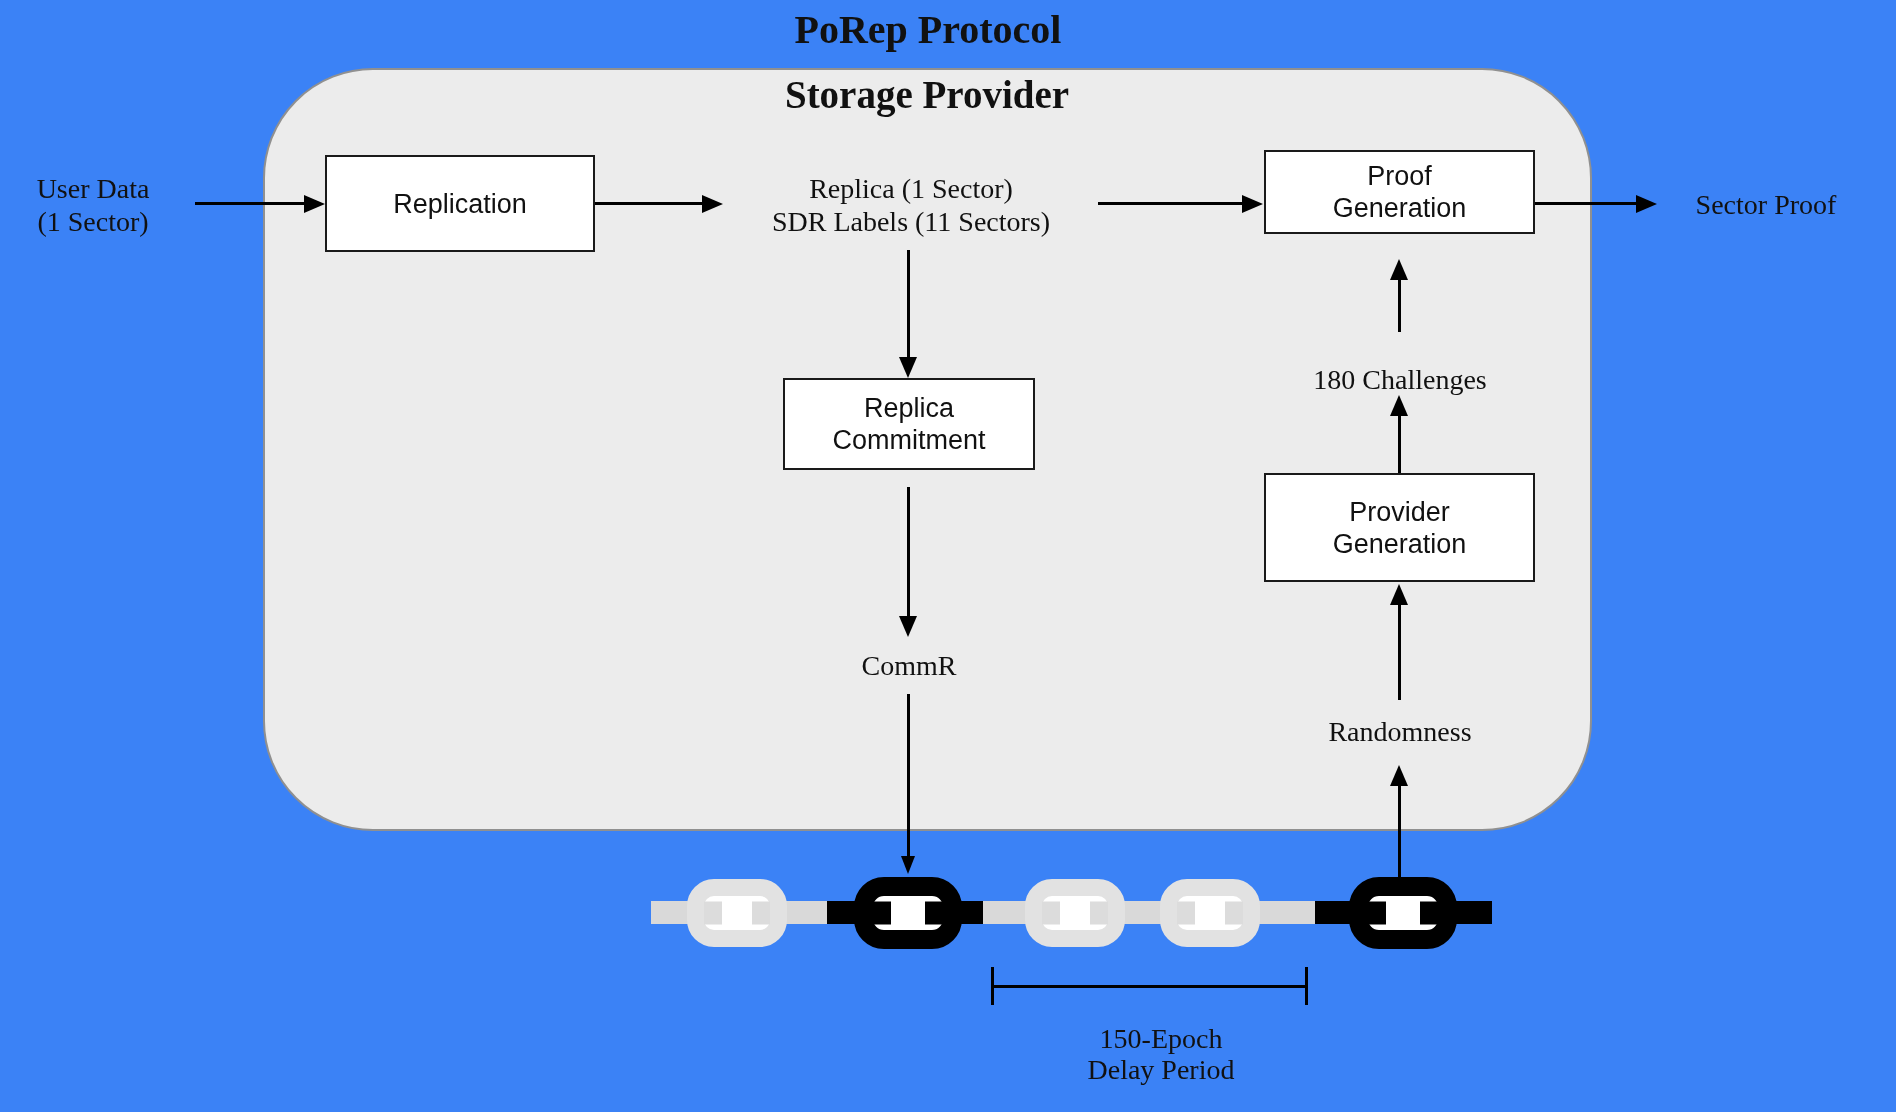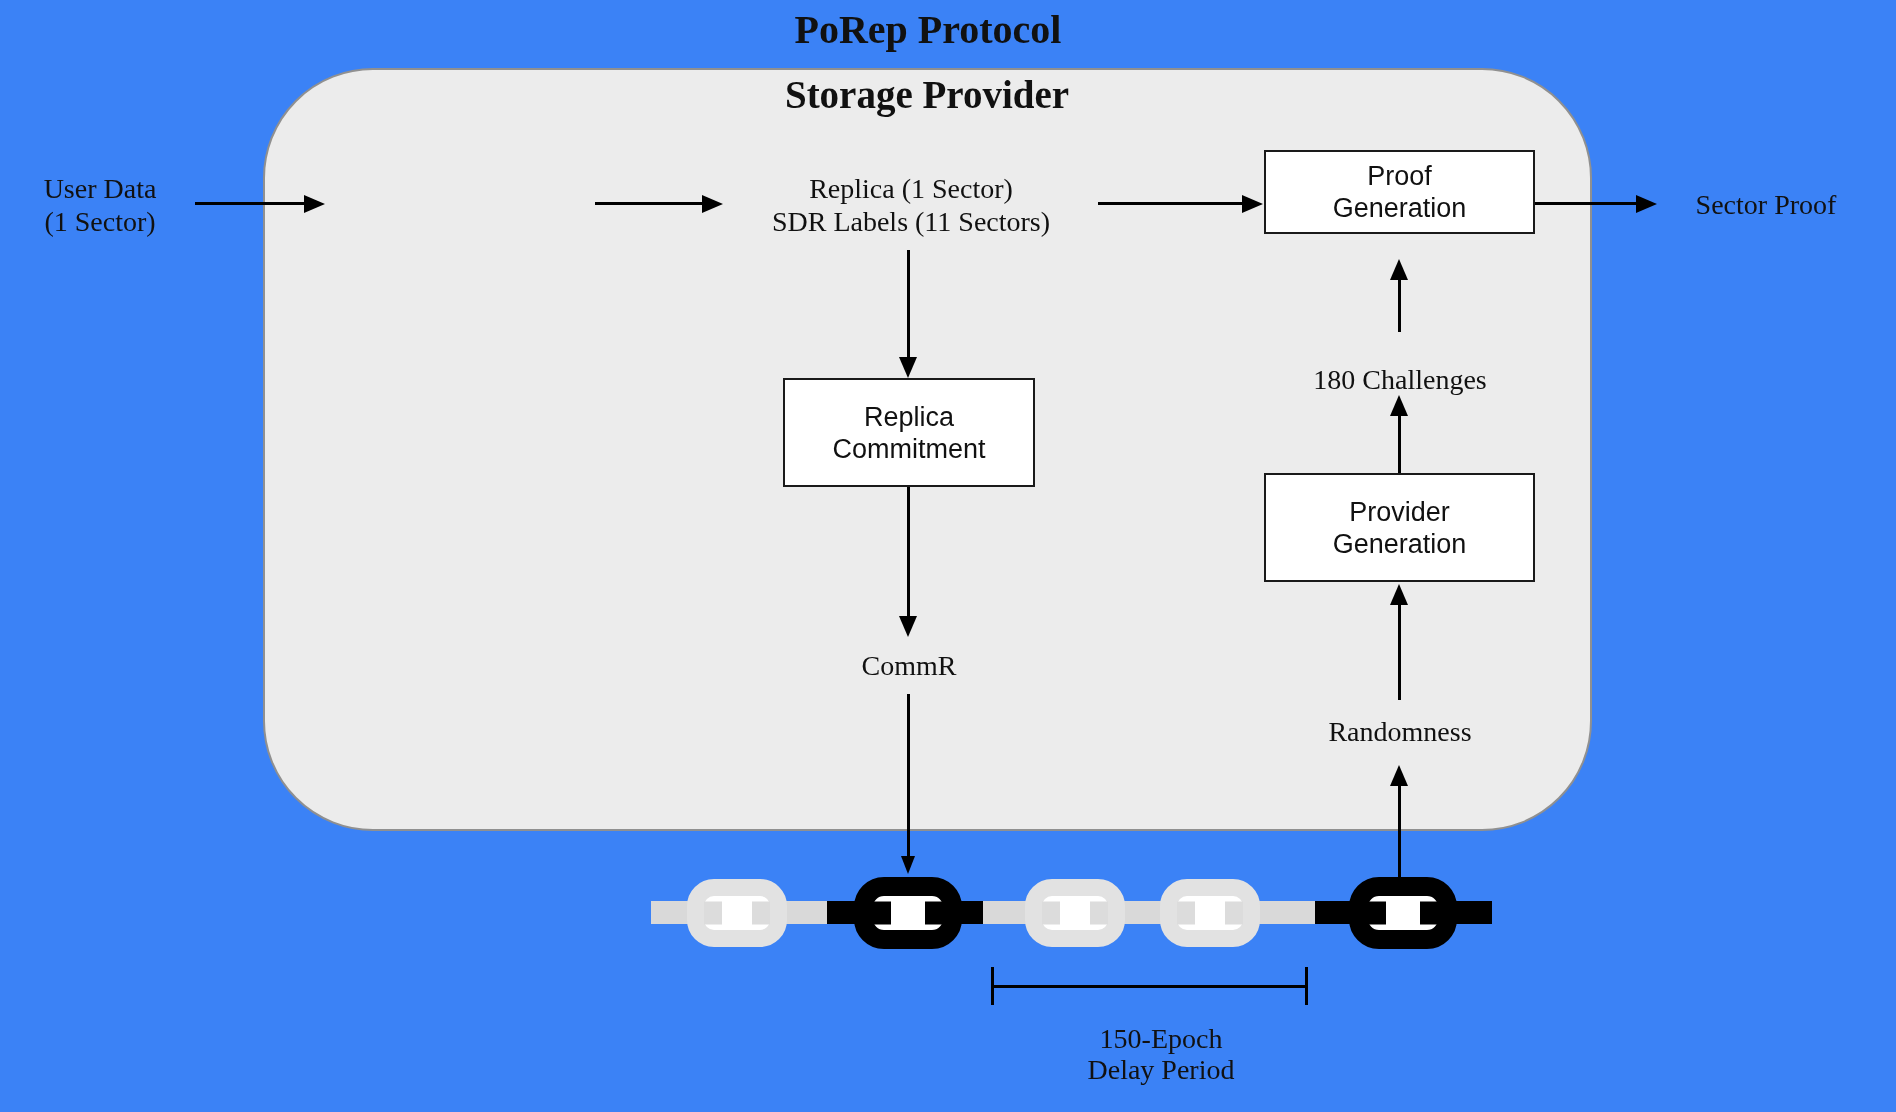--- a/index.html
+++ b/index.html
@@ -63,30 +63,33 @@
 </head>
 <body>
 
 <div id="stage">
 
   <div class="diagram-title">PoRep Protocol</div>
 
   <div class="provider"></div>
   <div class="provider-title">Storage Provider</div>
 
-  <div class="flabel" style="left:100px; top:172px;">
+  <div class="flabel" style="left:93px; top:172px;">
     <div>User Data</div>
     <div>(1 Sector)</div>
   </div>
 
   <div>
     <div class="hline" style="left:195px; top:202px; width:111px;"></div>
     <div class="ah-right" style="left:304px; top:195px;"></div>
   </div>
 
+  <div class="node-box" style="left:325px; top:155px; width:270px; height:97px;">
+    <div>Replication</div>
+  </div>
 
   <div>
     <div class="hline" style="left:595px; top:202px; width:109px;"></div>
     <div class="ah-right" style="left:702px; top:195px;"></div>
   </div>
 
   <div class="flabel" style="left:911px; top:172px;">
     <div>Replica (1 Sector)</div>
     <div>SDR Labels (11 Sectors)</div>
   </div>
@@ -106,21 +109,21 @@
     <div class="ah-right" style="left:1636px; top:195px;"></div>
   </div>
 
   <div class="flabel" style="left:1766px; top:188px;">Sector Proof</div>
 
   <div>
     <div class="vline" style="left:907px; top:250px; height:109px;"></div>
     <div class="ah-down" style="left:899px; top:357px;"></div>
   </div>
 
-  <div class="node-box" style="left:783px; top:378px; width:252px; height:109px;">
+  <div class="node-box" style="left:783px; top:378px; width:252px; height:92px;">
     <div>Replica</div>
     <div>Commitment</div>
   </div>
 
   <div>
     <div class="vline" style="left:907px; top:487px; height:131px;"></div>
     <div class="ah-down" style="left:899px; top:616px;"></div>
   </div>
 
   <div class="flabel" style="left:909px; top:649px;">CommR</div>

